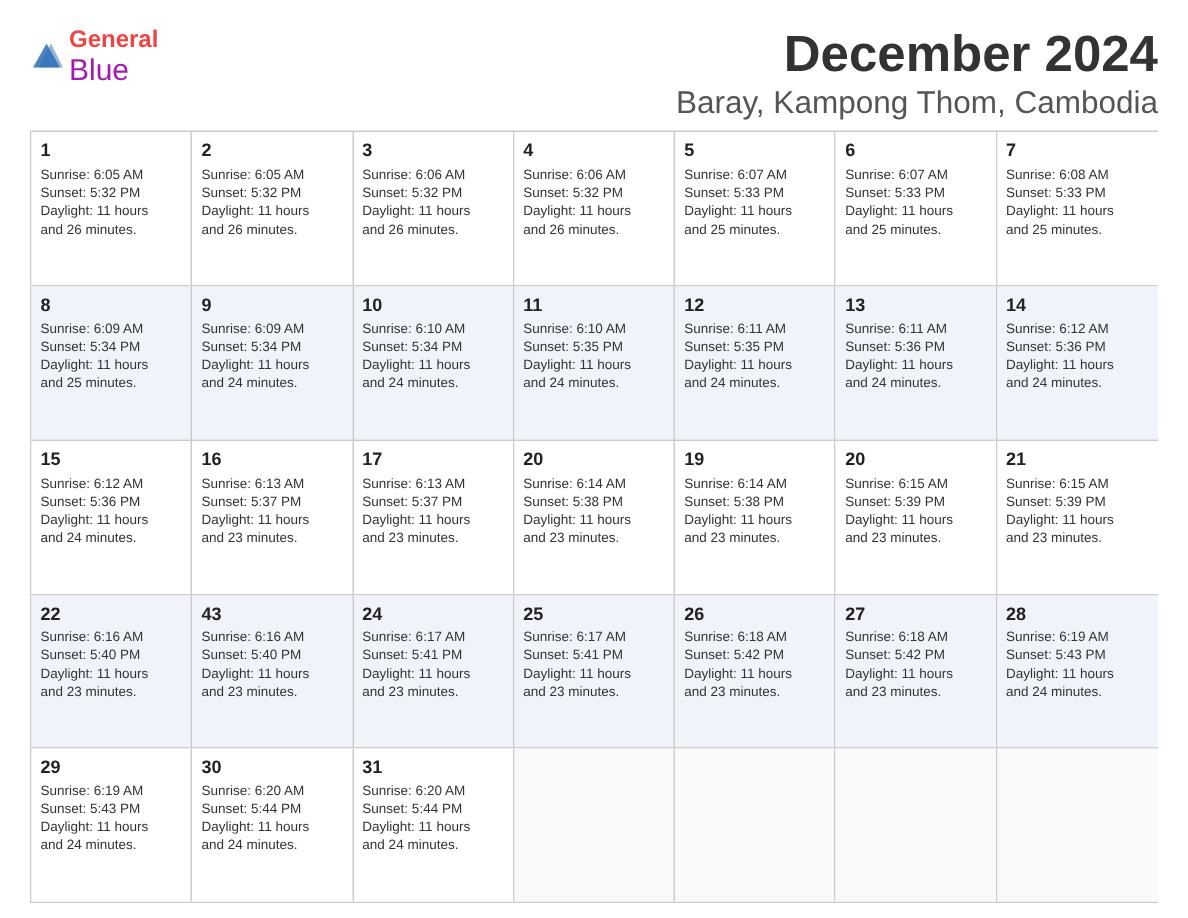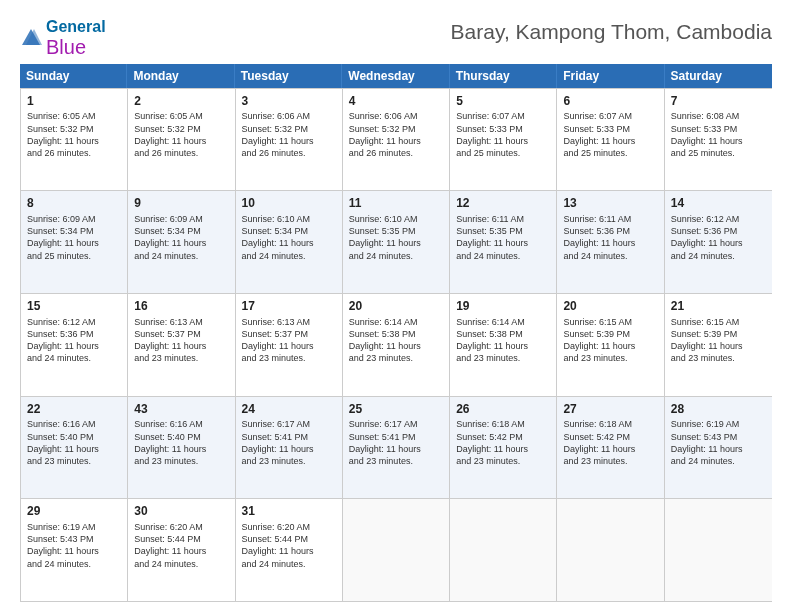--- a/index.html
+++ b/index.html
@@ -111,40 +111,32 @@
   <div class="header">
     <div class="logo">
       <div class="logo-line">
         <span style="display:inline-block;width:22px;height:22px;margin-right:2px;">
           <svg viewBox="0 0 22 22" width="22" height="22">
             <polygon points="11,2 20,18 2,18" fill="#2a6db5" opacity="0.85"></polygon>
             <polygon points="14,2 22,18 6,18" fill="#2a6db5" opacity="0.5"></polygon>
           </svg>
         </span>
         <div>
-          <div style="font-size:16px;font-weight:bold;color:#0369a1;line-height:1.1;">General</div>
+          <div style="font-size:16px;font-weight:bold;color:#ef4444;line-height:1.1;">General</div>
           <div style="font-size:20px;font-weight:normal;color:#a21caf;line-height:1.1;">Blue</div>
         </div>
       </div>
     </div>
     <div class="title-area">
+      <div class="month-title">December 2024</div>
       <div class="subtitle">Baray, Kampong Thom, Cambodia</div>
     </div>
   </div>
 
   <div class="calendar">
-    <div class="cal-header">
-      <div class="cal-header-cell">Sunday</div>
-      <div class="cal-header-cell">Monday</div>
-      <div class="cal-header-cell">Tuesday</div>
-      <div class="cal-header-cell">Wednesday</div>
-      <div class="cal-header-cell">Thursday</div>
-      <div class="cal-header-cell">Friday</div>
-      <div class="cal-header-cell">Saturday</div>
-    </div>
     <div class="cal-body" id="cal-body">
     <div class="cal-row">
           <div class="cal-cell">
             <span class="day-num">1</span>
             <div class="cell-text">Sunrise: 6:05 AM<br>Sunset: 5:32 PM<br>Daylight: 11 hours<br>and 26 minutes.</div>
           </div>
           <div class="cal-cell">
             <span class="day-num">2</span>
             <div class="cell-text">Sunrise: 6:05 AM<br>Sunset: 5:32 PM<br>Daylight: 11 hours<br>and 26 minutes.</div>
           </div>

